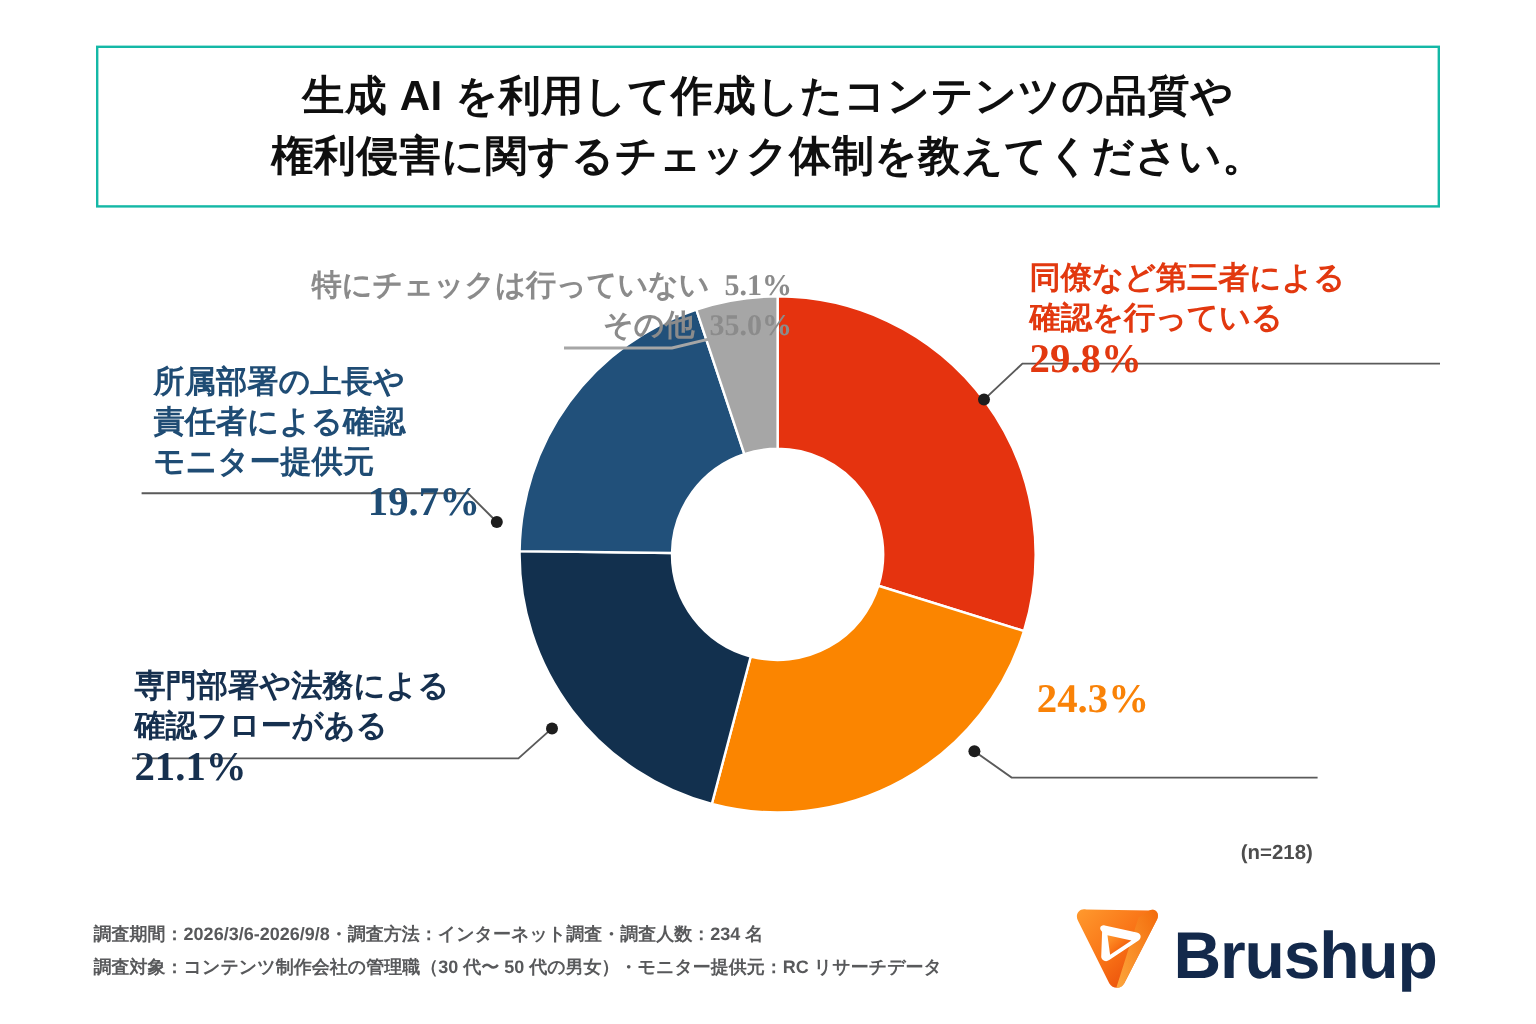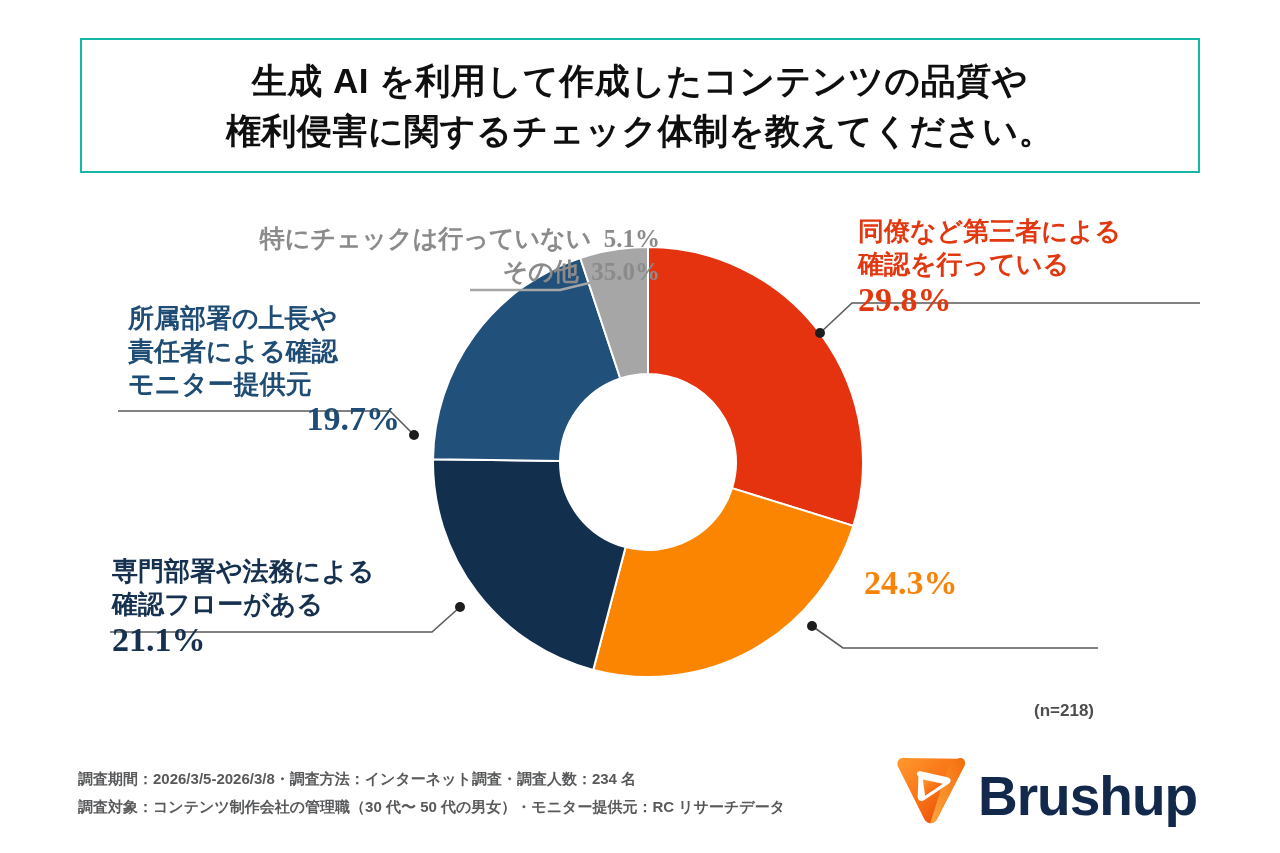--- a/index.html
+++ b/index.html
@@ -154,21 +154,21 @@
   </div>
 
   <div class="callout" id="cl-gray">
     <div class="gl">特にチェックは行っていない  5.1%</div>
     <div class="gl">その他  35.0%</div>
   </div>
 
   <div id="n-value">(n=218)</div>
 
   <div id="footer">
-    <div class="fl">調査期間：2026/3/5-2026/3/8・調査方法：インターネット調査・調査人数：234 名</div>
+    <div class="fl">調査期間：2026/3/6-2026/9/8・調査方法：インターネット調査・調査人数：234 名</div>
     <div class="fl">調査対象：コンテンツ制作会社の管理職（30 代〜 50 代の男女）・モニター提供元：RC リサーチデータ</div>
   </div>
 
   <div id="logo">
     <svg id="logo-mark" viewBox="0 0 100 94">
       <defs>
         <linearGradient id="bgrad" x1="0" y1="0" x2="1" y2="1">
           <stop offset="0%" stop-color="#FF9A2E"></stop>
           <stop offset="48%" stop-color="#F97316"></stop>
           <stop offset="100%" stop-color="#E23C06"></stop>

